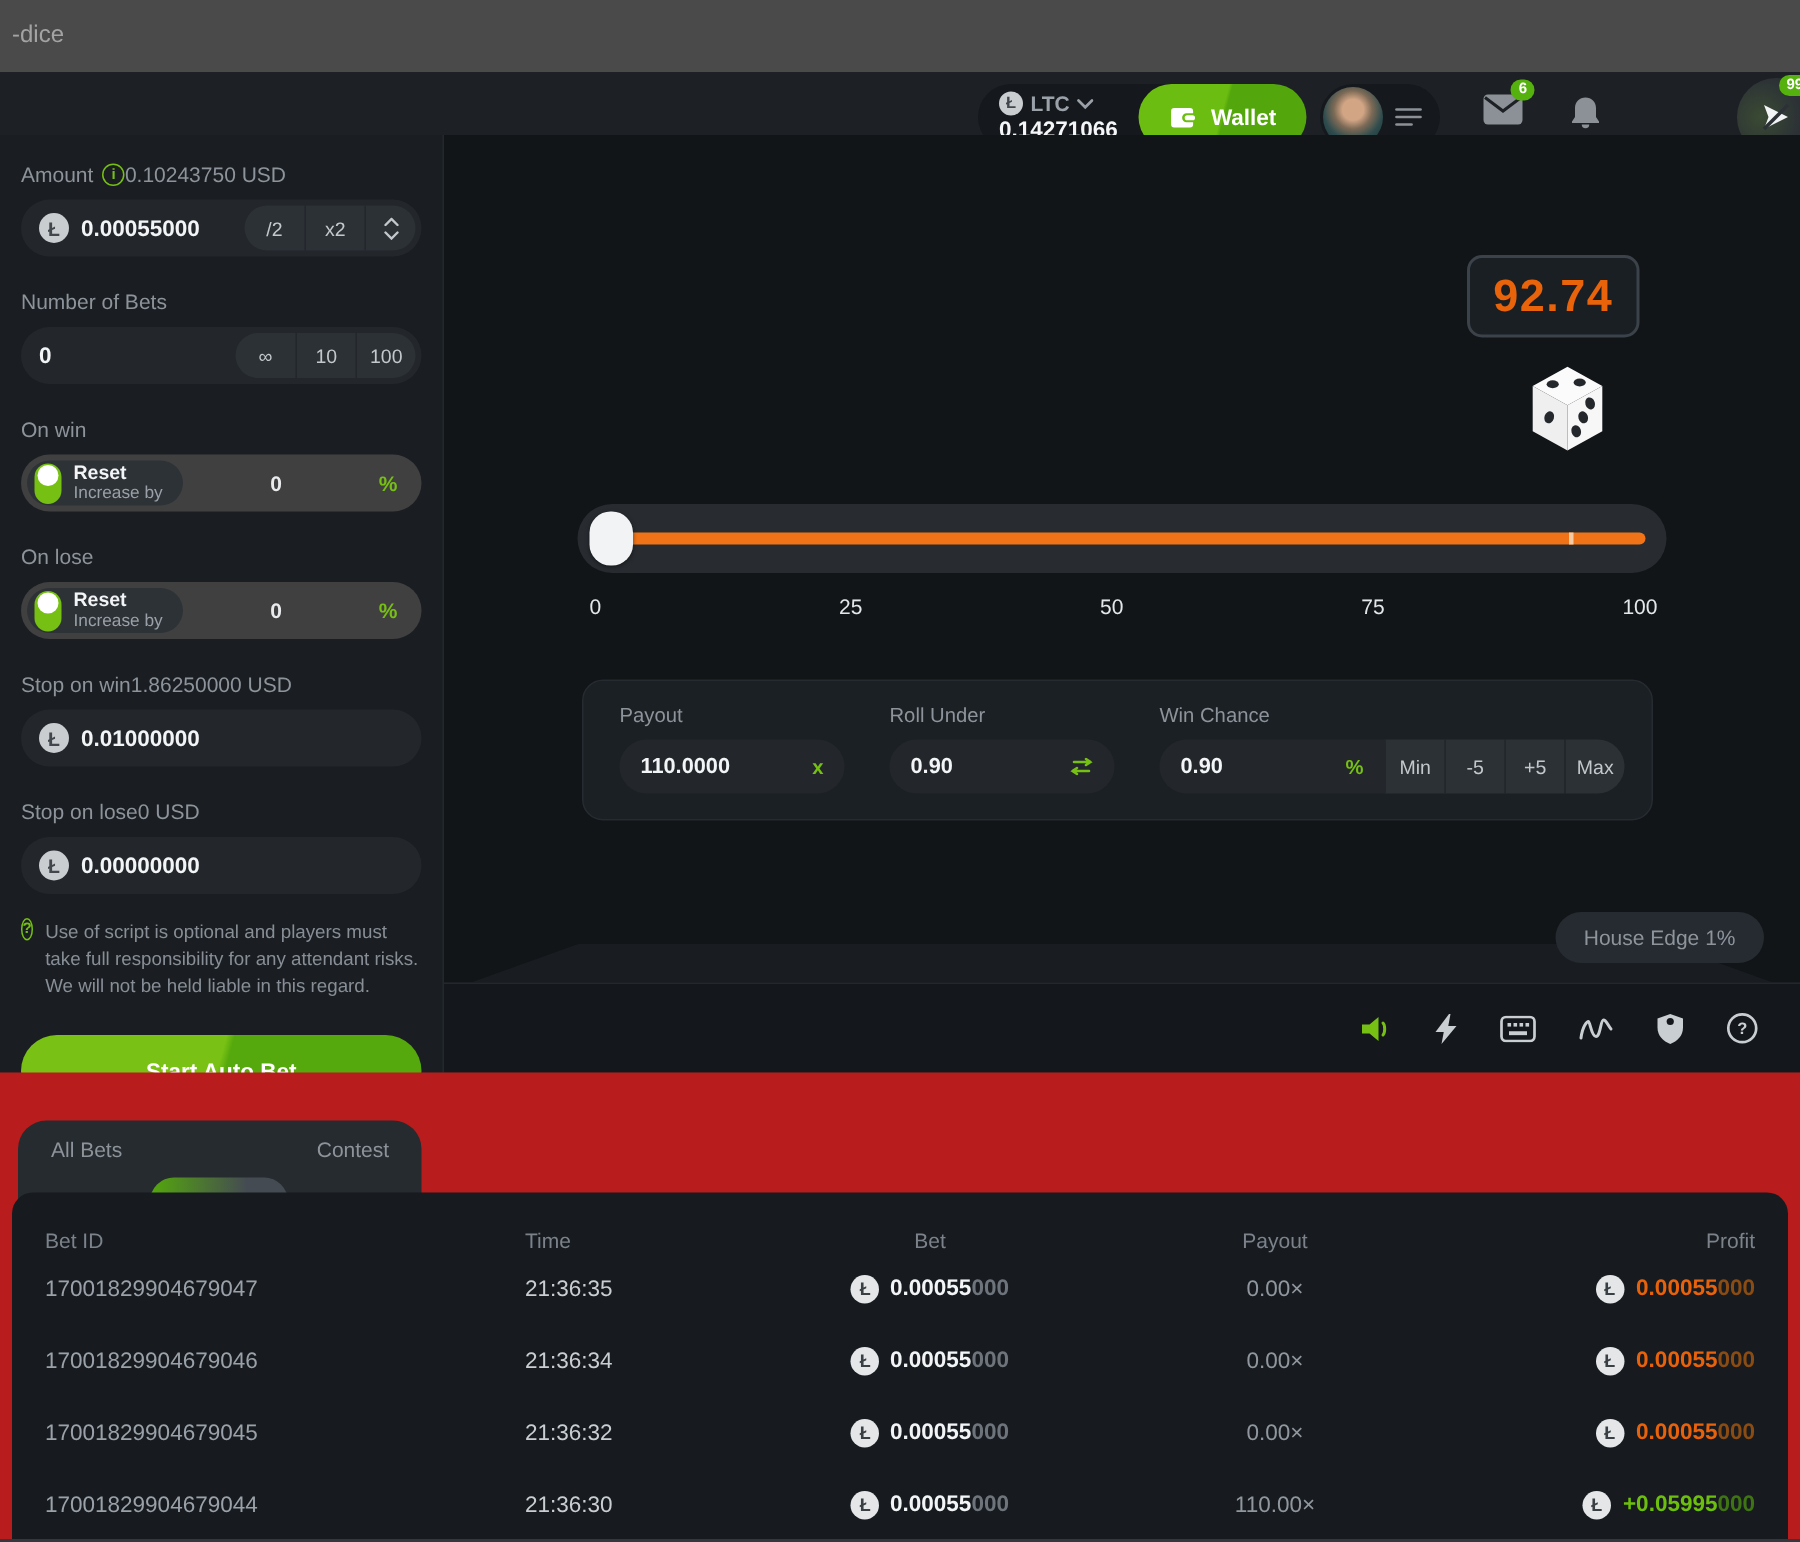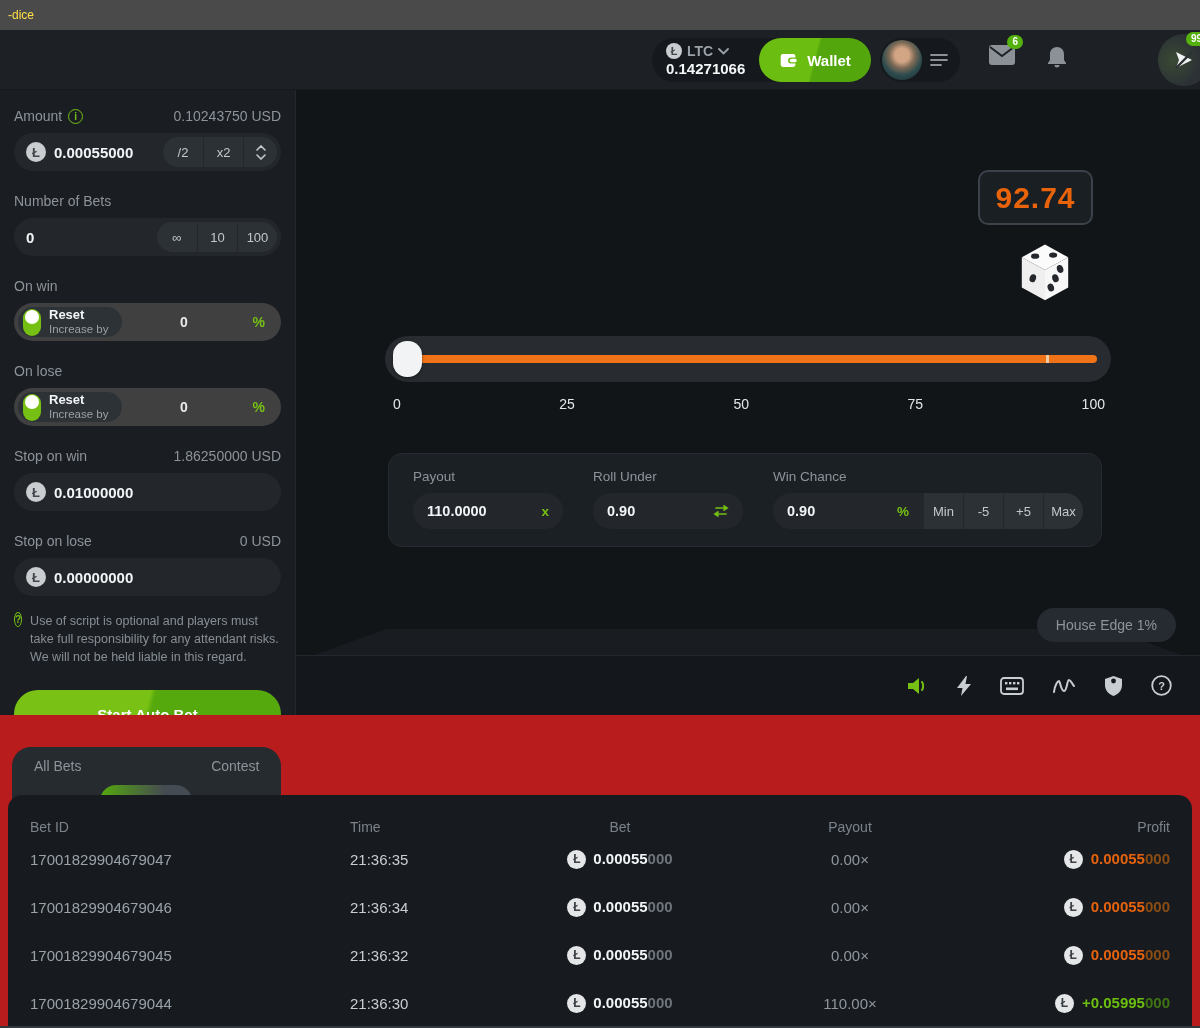--- a/index.html
+++ b/index.html
@@ -2,21 +2,21 @@
 <html><head>
 <meta charset="utf-8">
 <style>
   * { box-sizing: border-box; margin: 0; padding: 0; }
   html,body { width:1200px; height:1028px; }
   body {
     font-family: "Liberation Sans", sans-serif;
     background:#1d2226; color:#e8eaec; overflow:hidden; position:relative;
   }
   
-  .titlebar { height:30px; background:#4a4a4a; color:#fde047; font-size:12px;
+  .titlebar { height:48px; background:#4a4a4a; color:#a3a3a3; font-size:16px;
     display:flex; align-items:center; padding:0 8px; }
   
   .topnav { height:60px; background:#1d2125; position:relative; border-bottom:1px solid #15181c; }
   .wallet-group { position:absolute; left:652px; top:8px; height:44px; display:flex;
     align-items:center; background:#15181c; border-radius:22px; padding-left:14px; }
   .currency { display:flex; flex-direction:column; margin-right:14px; cursor:pointer; }
   .currency .row1 { display:flex; align-items:center; gap:5px; }
   .coin { width:16px; height:16px; border-radius:50%; background:#c9cdd0; color:#41474c;
     font-size:11px; font-weight:bold; display:inline-flex; align-items:center; justify-content:center; flex:0 0 auto; }
   .cur-code { color:#9aa1a8; font-weight:bold; font-size:14px; }
@@ -31,21 +31,21 @@
     background:radial-gradient(circle at 50% 38%, #d2a584 22%, #7d6a56 40%, #2e4c4e 62%, #16282b 100%); }
   .nav-icon { position:absolute; top:14px; cursor:pointer; }
   .badge { position:absolute; background:#55b20e; color:#fff; font-size:10px; font-weight:bold;
     border-radius:9px; padding:2px 5px; line-height:1; }
   .corner-circle { position:absolute; right:-10px; top:4px; width:52px; height:52px; border-radius:50%;
     background:radial-gradient(circle at 30% 50%, #3a4a33 0%, #2c3136 60%); display:flex;
     align-items:center; justify-content:center; cursor:pointer; }
   
   .sidebar { position:absolute; left:0; top:90px; width:296px; height:625px; background:#1a1e23;
     border-right:1px solid #23282d; padding:14px 14px 0 14px; }
-  .side-label { display:flex; justify-content:space-between; align-items:center;
+  .side-label { display:flex; align-items:center;
     color:#8d939a; font-size:14px; margin-top:22px; }
   .side-label:first-child { margin-top:4px; }
   .side-label .lab { display:flex; align-items:center; gap:6px; }
   .ring-icon { width:15px; height:15px; border:1.5px solid #76c013; border-radius:50%; color:#76c013;
     font-size:10px; font-weight:bold; display:inline-flex; align-items:center; justify-content:center; }
   .pill-input { position:relative; margin-top:9px; height:38px; background:#23272c; border-radius:19px;
     display:flex; align-items:center; padding-left:12px; }
   .pill-input .coin { width:20px; height:20px; font-size:13px; margin-right:8px; }
   .pill-value { font-weight:bold; font-size:15px; color:#f2f4f6; }
   .seg-group { position:absolute; right:4px; top:4px; bottom:4px; display:flex;

